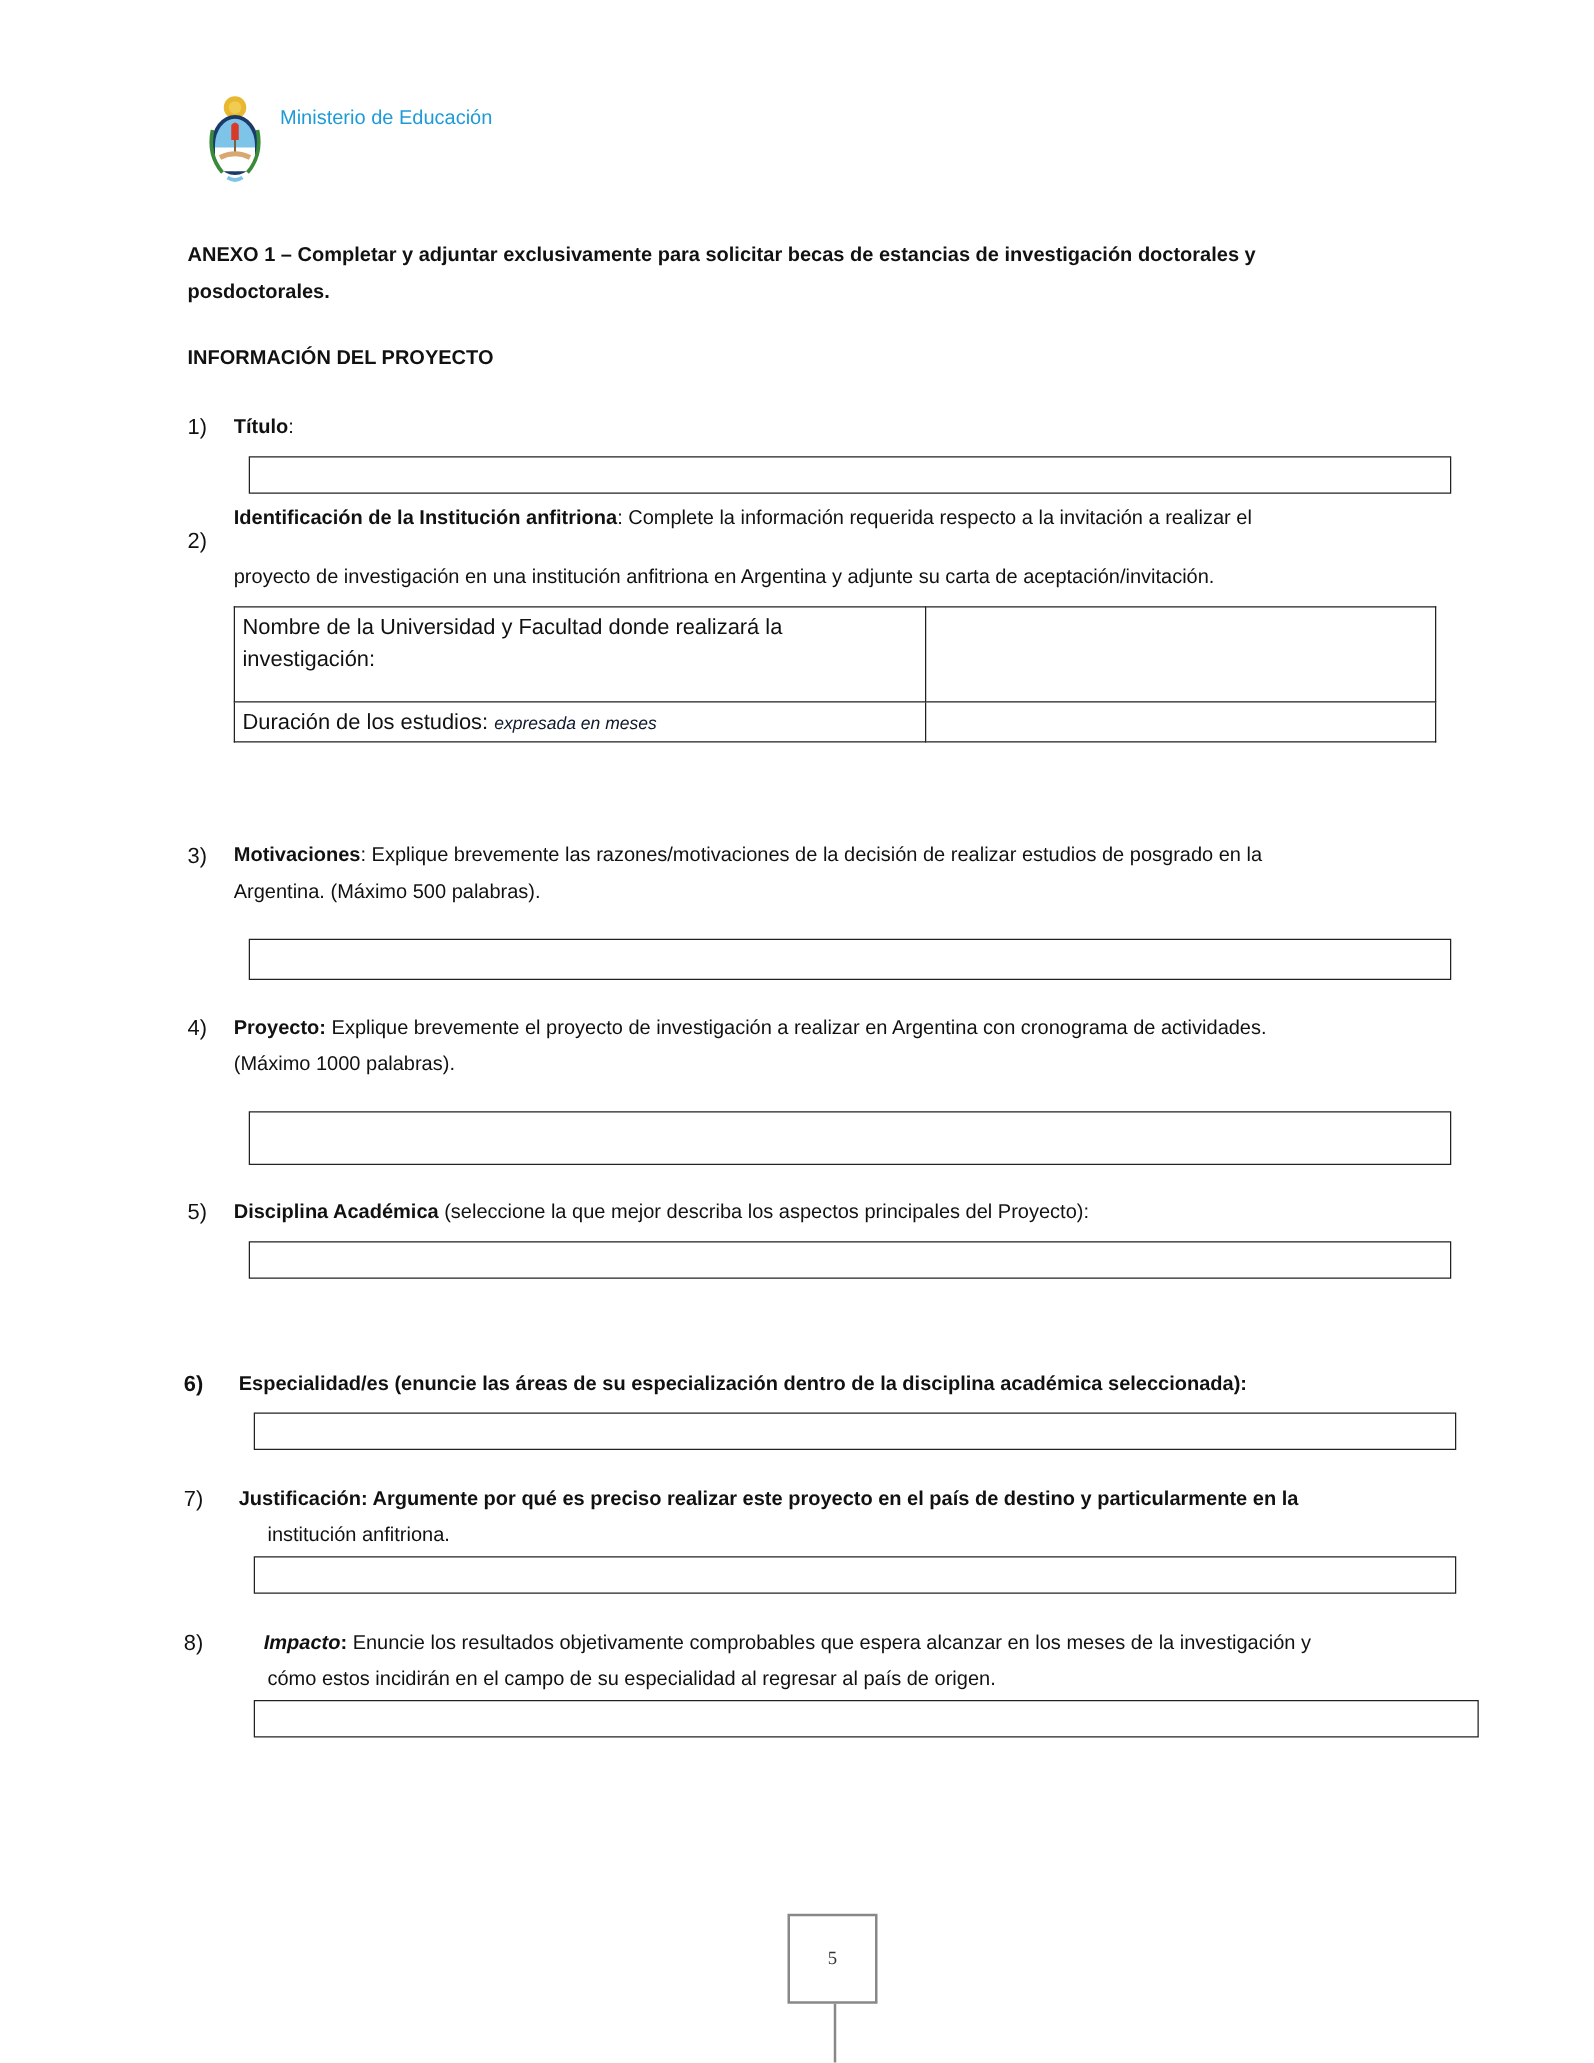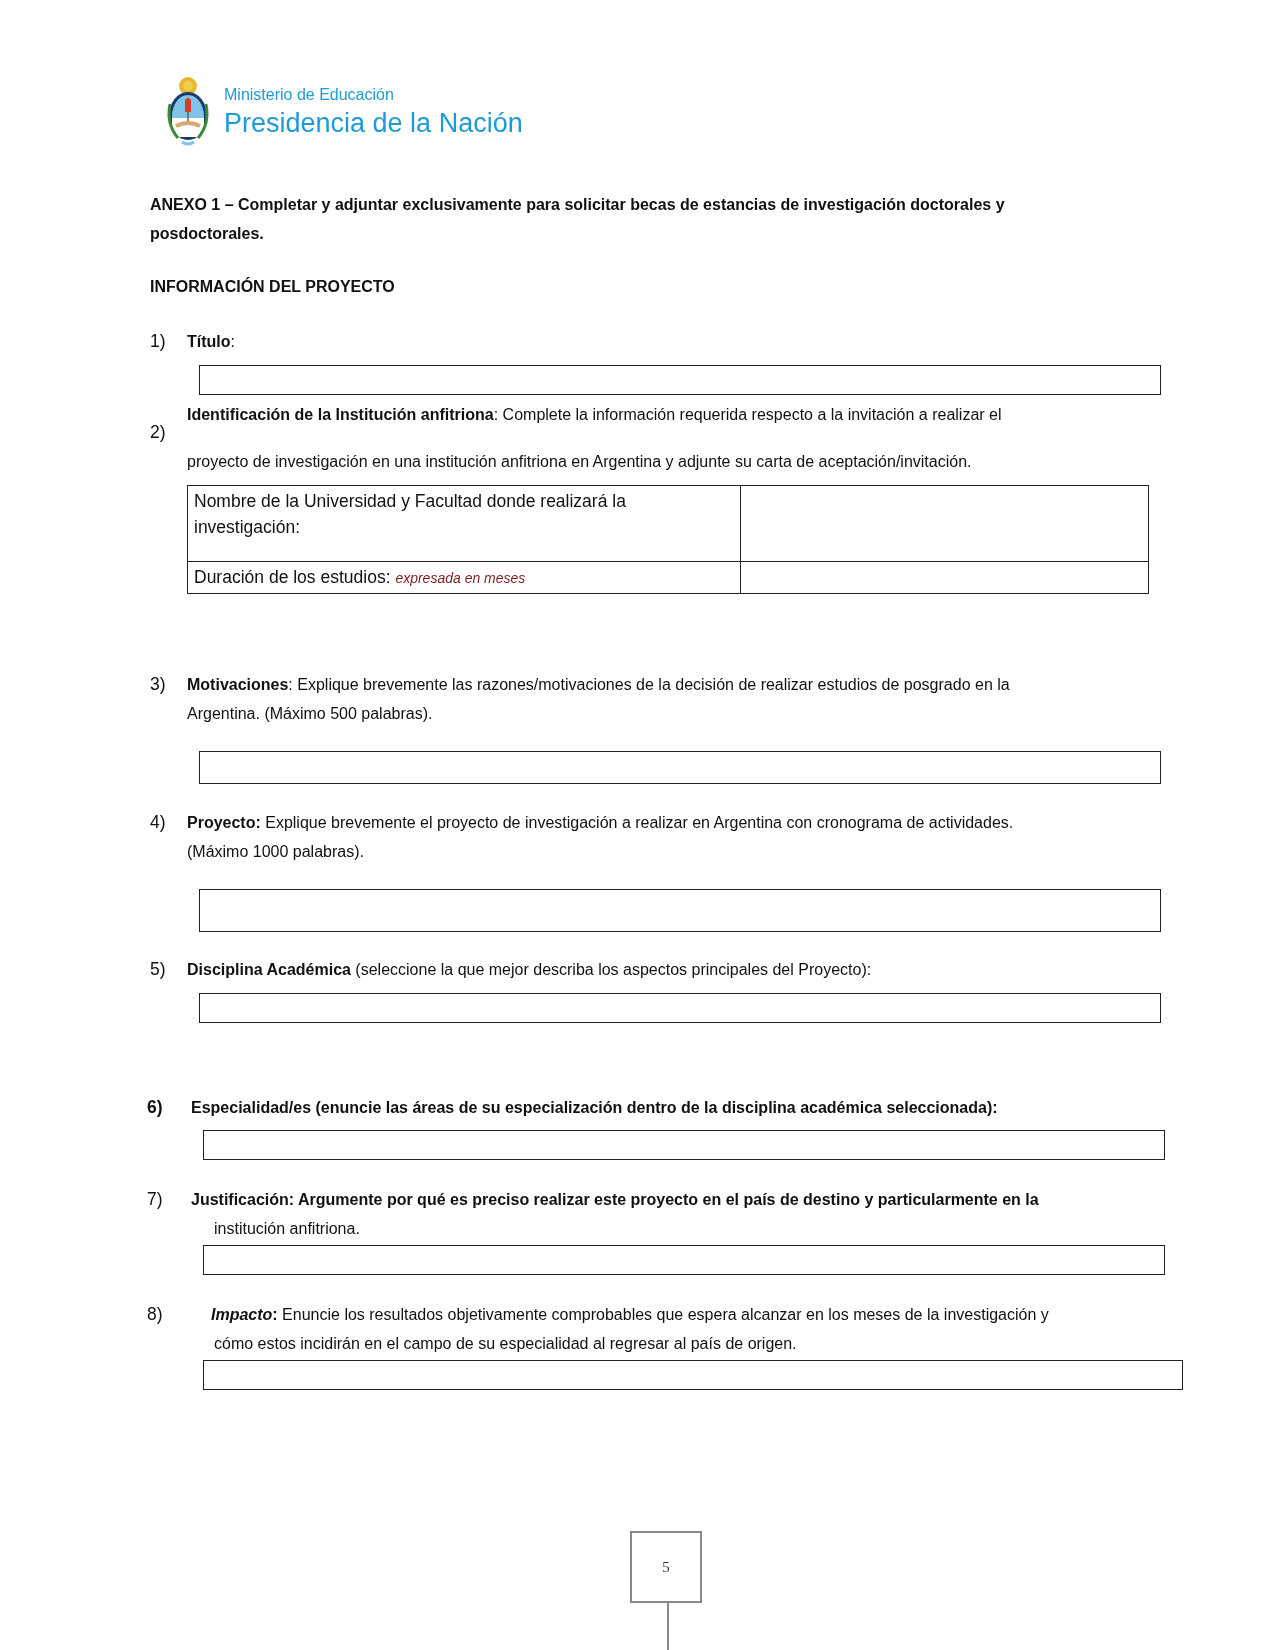--- a/index.html
+++ b/index.html
@@ -14,21 +14,21 @@
 
   
   #logo { left: 164px; top: 74px; width: 400px; height: 78px; }
   .logo-text1 { position: absolute; left: 60px; top: 12px; font-size: 16px; color: #1e9bd7; white-space: nowrap; }
   .logo-text2 { position: absolute; left: 60px; top: 34px; font-size: 27px; color: #1e9bd7; white-space: nowrap; }
 
   
   #host-table { position: absolute; left: 187px; top: 485px; width: 962px; border-collapse: collapse; padding-left: 37px; }
   #host-table td { border: 1.5px solid #222; vertical-align: top; padding: 2px 6px; font-size: 17.5px; line-height: 26px; }
   #host-table td.lbl { width: 540px; }
-  .hint { color: #7f1d1d; font-style: italic; font-size: 14px; }
+  .hint { color: #0f172a; font-style: italic; font-size: 14px; }
 
   #page-num-box { position: absolute; left: 630px; top: 1531px; width: 72px; height: 72px;
                   border: 2px solid #888; box-sizing: border-box; display: flex; align-items: center; justify-content: center;
                   font-family: "Liberation Serif", serif; font-size: 15px; color: #333; }
   #page-num-line { position: absolute; left: 667px; top: 1603px; width: 2px; height: 47px; background: #888; }
 </style>
 </head>
 <body>
 
 <div id="logo" class="abs">
@@ -40,21 +40,20 @@
     <rect x="8" y="42" width="32" height="21" fill="#ffffff"></rect>
     <path d="M8 42 h32 v2 h-32z" fill="#7ec3e8"></path>
     <path d="M21 38 L21 26 Q24 22 27 26 L27 38 Z" fill="#d83a2a"></path>
     <line x1="24" y1="38" x2="24" y2="50" stroke="#7a5a30" stroke-width="1.5"></line>
     <path d="M12 52 Q24 46 36 52" stroke="#d8a870" stroke-width="4" fill="none"></path>
     <path d="M6 30 Q2 50 14 64" stroke="#3a8a3a" stroke-width="3" fill="none"></path>
     <path d="M42 30 Q46 50 34 64" stroke="#3a8a3a" stroke-width="3" fill="none"></path>
     <path d="M18 68 Q24 72 30 68" stroke="#7ec3e8" stroke-width="3" fill="none"></path>
   </svg>
   <div class="logo-text1">Ministerio de Educación</div>
-  <div class="logo-text2">Presidencia de la Nación</div>
 </div>
 
 <div class="abs txt b" style="left:150px;top:190px;white-space:nowrap;">ANEXO 1 – Completar y adjuntar exclusivamente para solicitar becas de estancias de investigación doctorales y</div>
 <div class="abs txt b" style="left:150px;top:219px;">posdoctorales.</div>
 
 <div class="abs txt b" style="left:150px;top:272px;">INFORMACIÓN DEL PROYECTO</div>
 
 <div class="num" style="left:150px;top:327px;">1)</div>
 <div class="abs txt" style="left:187px;top:327px;"><span class="b">Título</span><span>:</span></div>
 <div class="box" style="left:199px;top:365px;width:962px;height:30px;"><span></span></div>

